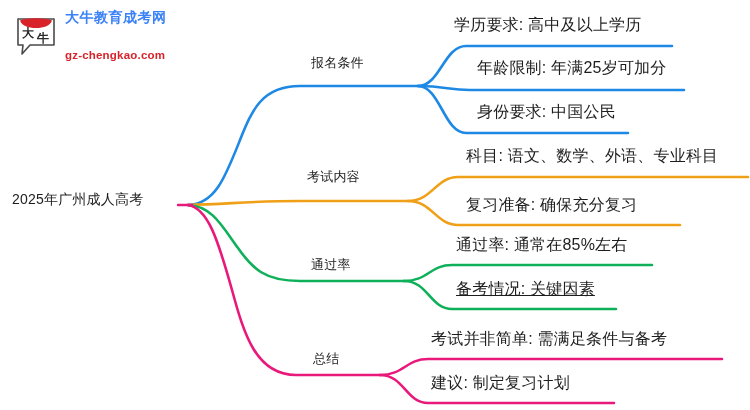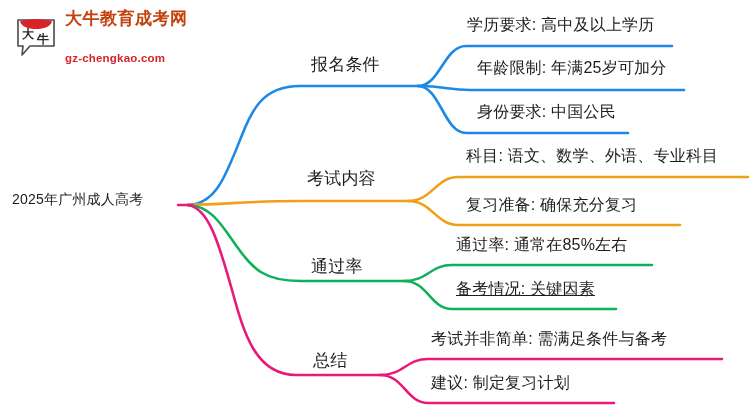--- a/index.html
+++ b/index.html
@@ -35,34 +35,34 @@
   
   #root-title {
     left: 12px;
     top: 192px;
     font-size: 14px;
     letter-spacing: 0.2px;
   }
 
   
   .branch-label {
-    font-size: 17px;
+    font-size: 13px;
     letter-spacing: 0.2px;
   }
   #branch-label-0 { left: 311px; top: 56px; }
   #branch-label-1 { left: 307px; top: 170px; }
   #branch-label-2 { left: 311px; top: 258px; }
   #branch-label-3 { left: 313px; top: 352px; }
 
   
   .leaf-label {
     font-size: 16px;
     letter-spacing: 0.2px;
   }
-  #leaf-label-0-0 { left: 467px; top: 17px; }
+  #leaf-label-0-0 { left: 454px; top: 17px; }
   #leaf-label-0-1 { left: 477px; top: 60px; }
   #leaf-label-0-2 { left: 477px; top: 104px; }
   #leaf-label-1-0 { left: 466px; top: 148px; }
   #leaf-label-1-1 { left: 466px; top: 197px; }
   #leaf-label-2-0 { left: 456px; top: 237px; }
   #leaf-label-2-1 { left: 456px; top: 281px; text-decoration: underline; }
   #leaf-label-3-0 { left: 431px; top: 331px; }
   #leaf-label-3-1 { left: 431px; top: 375px; }
 
   
@@ -79,23 +79,23 @@
     width: 44px;
     height: 42px;
   }
   #logo-wordmark {
     display: flex;
     flex-direction: column;
     justify-content: center;
     gap: 2px;
   }
   #logo-name {
-    font-size: 17px;
+    font-size: 14px;
     font-weight: bold;
-    color: #c2410c;
+    color: #3b82f6;
     letter-spacing: 0.5px;
     line-height: 1;
   }
   #logo-domain {
     font-size: 11.5px;
     font-weight: bold;
     color: #d8232a;
     letter-spacing: 0.2px;
     line-height: 1;
     margin-top: 24px;

